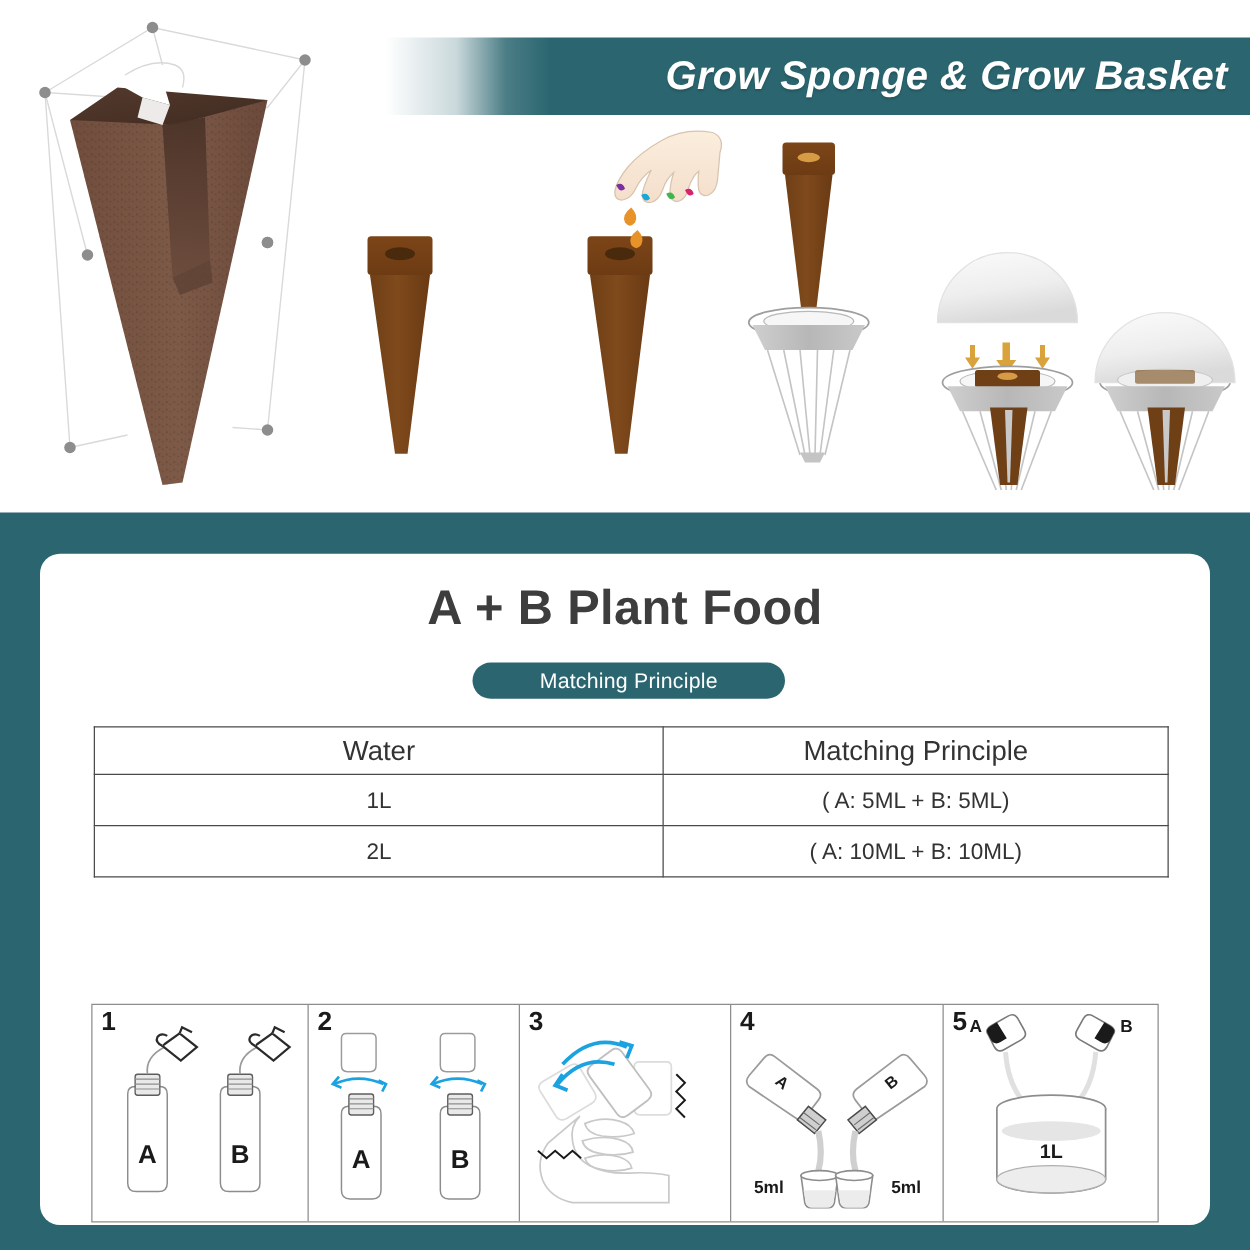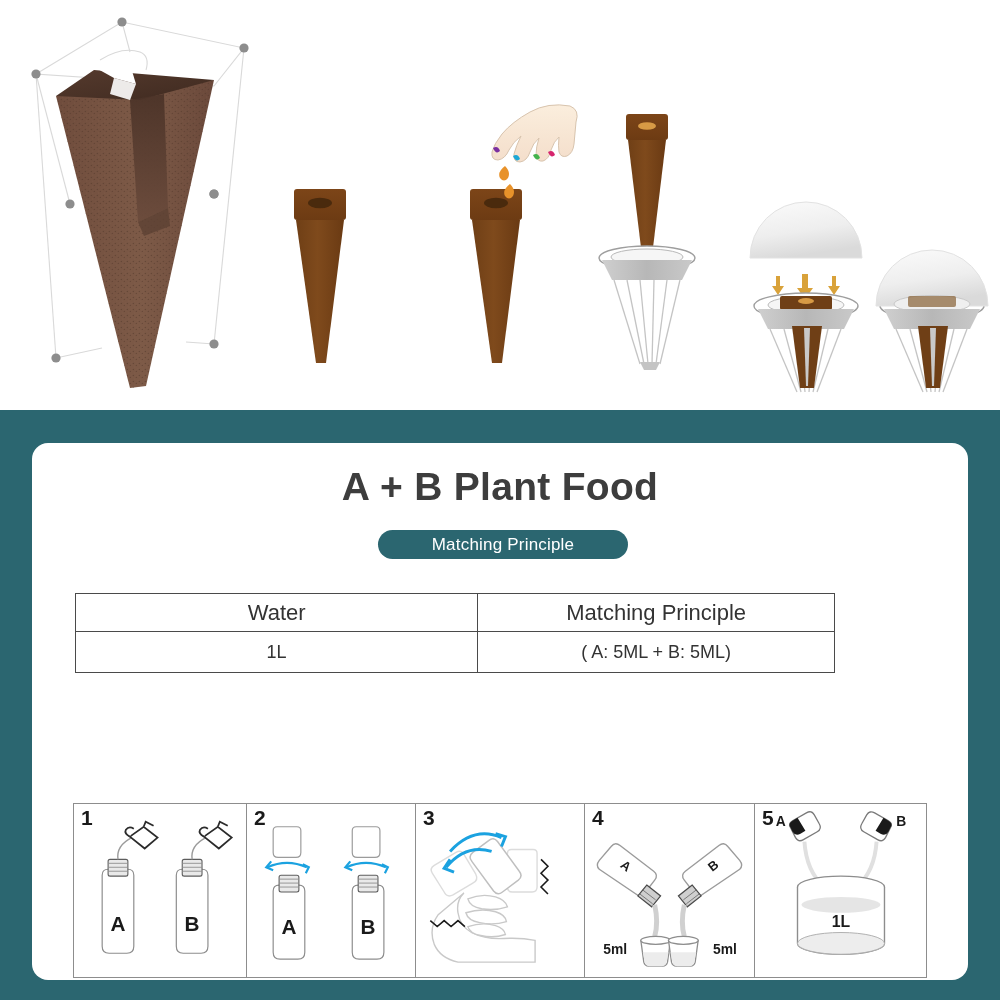--- a/index.html
+++ b/index.html
@@ -100,22 +100,22 @@
     font-size: 17px;
     display: flex;
     align-items: center;
     justify-content: center;
     letter-spacing: 0.2px;
   }
 
   
   #dosage-table {
     position: absolute;
-    left: 43px; top: 150px;
-    width: 760px;
+    left: 43px; top: 138px;
+    width: 860px;
     border-collapse: collapse;
     table-layout: fixed;
   }
   #dosage-table th, #dosage-table td {
     border: 1.6px solid #4a4a4a;
     text-align: center;
     color: #333333;
     background: #ffffff;
   }
   #dosage-table th {
@@ -221,20 +221,23 @@
       <circle cx="226" cy="40" r="4.6"></circle>
       <circle cx="104" cy="14" r="4.6"></circle>
       <circle cx="52" cy="196" r="4.6"></circle>
       <circle cx="196" cy="186" r="4.6"></circle>
       <circle cx="38" cy="350" r="4.6"></circle>
       <circle cx="196" cy="336" r="4.6"></circle>
     </g>
     <circle cx="196" cy="186" r="4.6" fill="#8d8d8d"></circle>
   </svg>
 
+  <div id="title-banner">
+    <div id="title-banner-text">Grow Sponge &amp; Grow Basket</div>
+  </div>
 
   <svg id="product-sequence" viewBox="0 0 710 300">
     <defs>
       <linearGradient id="wedgeG" x1="0" y1="0" x2="1" y2="0">
         <stop offset="0%" stop-color="#6f3f16"></stop>
         <stop offset="45%" stop-color="#7f4a1c"></stop>
         <stop offset="100%" stop-color="#6a3a13"></stop>
       </linearGradient>
       <linearGradient id="wedgeCap" x1="0" y1="0" x2="0" y2="1">
         <stop offset="0%" stop-color="#7c4518"></stop>
@@ -366,20 +369,24 @@
         <tr>
           <th>Water</th>
           <th>Matching Principle</th>
         </tr>
       </thead>
       <tbody>
         <tr>
           <td>1L</td>
           <td>( A: 5ML + B: 5ML)</td>
         </tr>
+        <tr>
+          <td>2L</td>
+          <td>( A: 10ML + B: 10ML)</td>
+        </tr>
       </tbody>
     </table>
 
     <div id="steps-row">
 
       <div class="step-panel w-a">
         <div class="step-number">1</div>
         <svg class="step-art" viewBox="0 0 173 175">
 
           <g stroke="#8d8d8d" stroke-width="1.2" fill="#ffffff">

